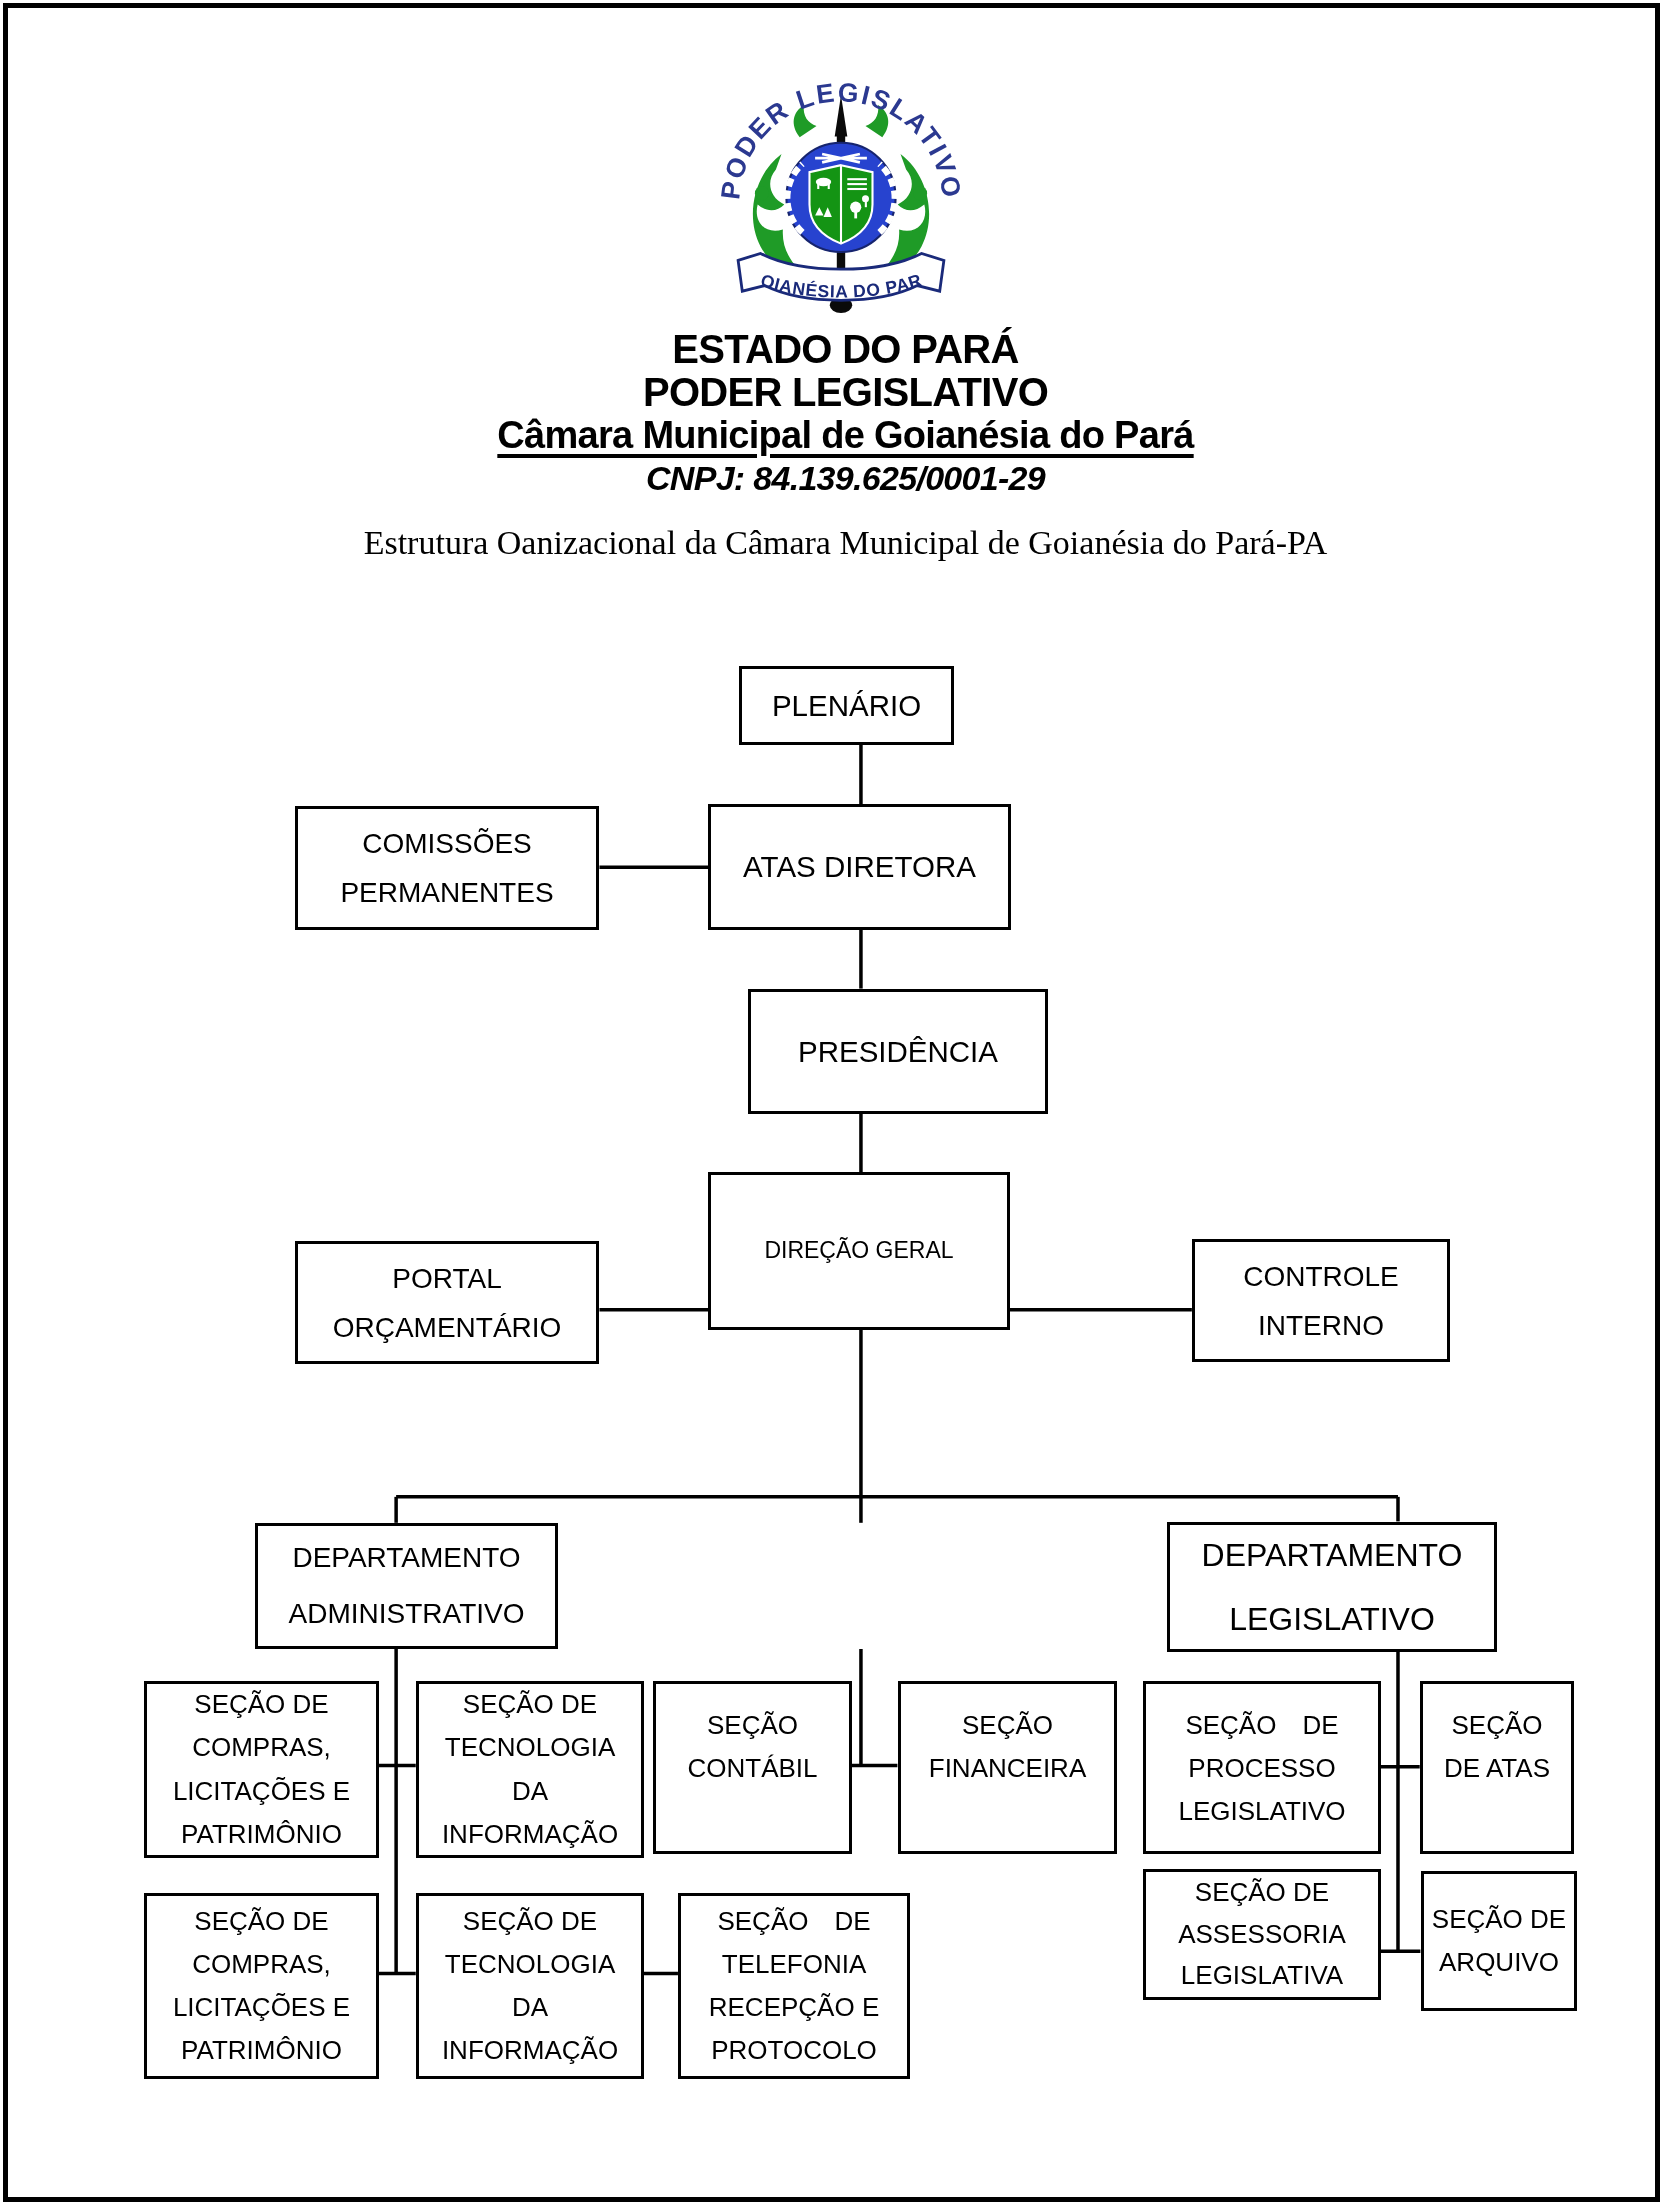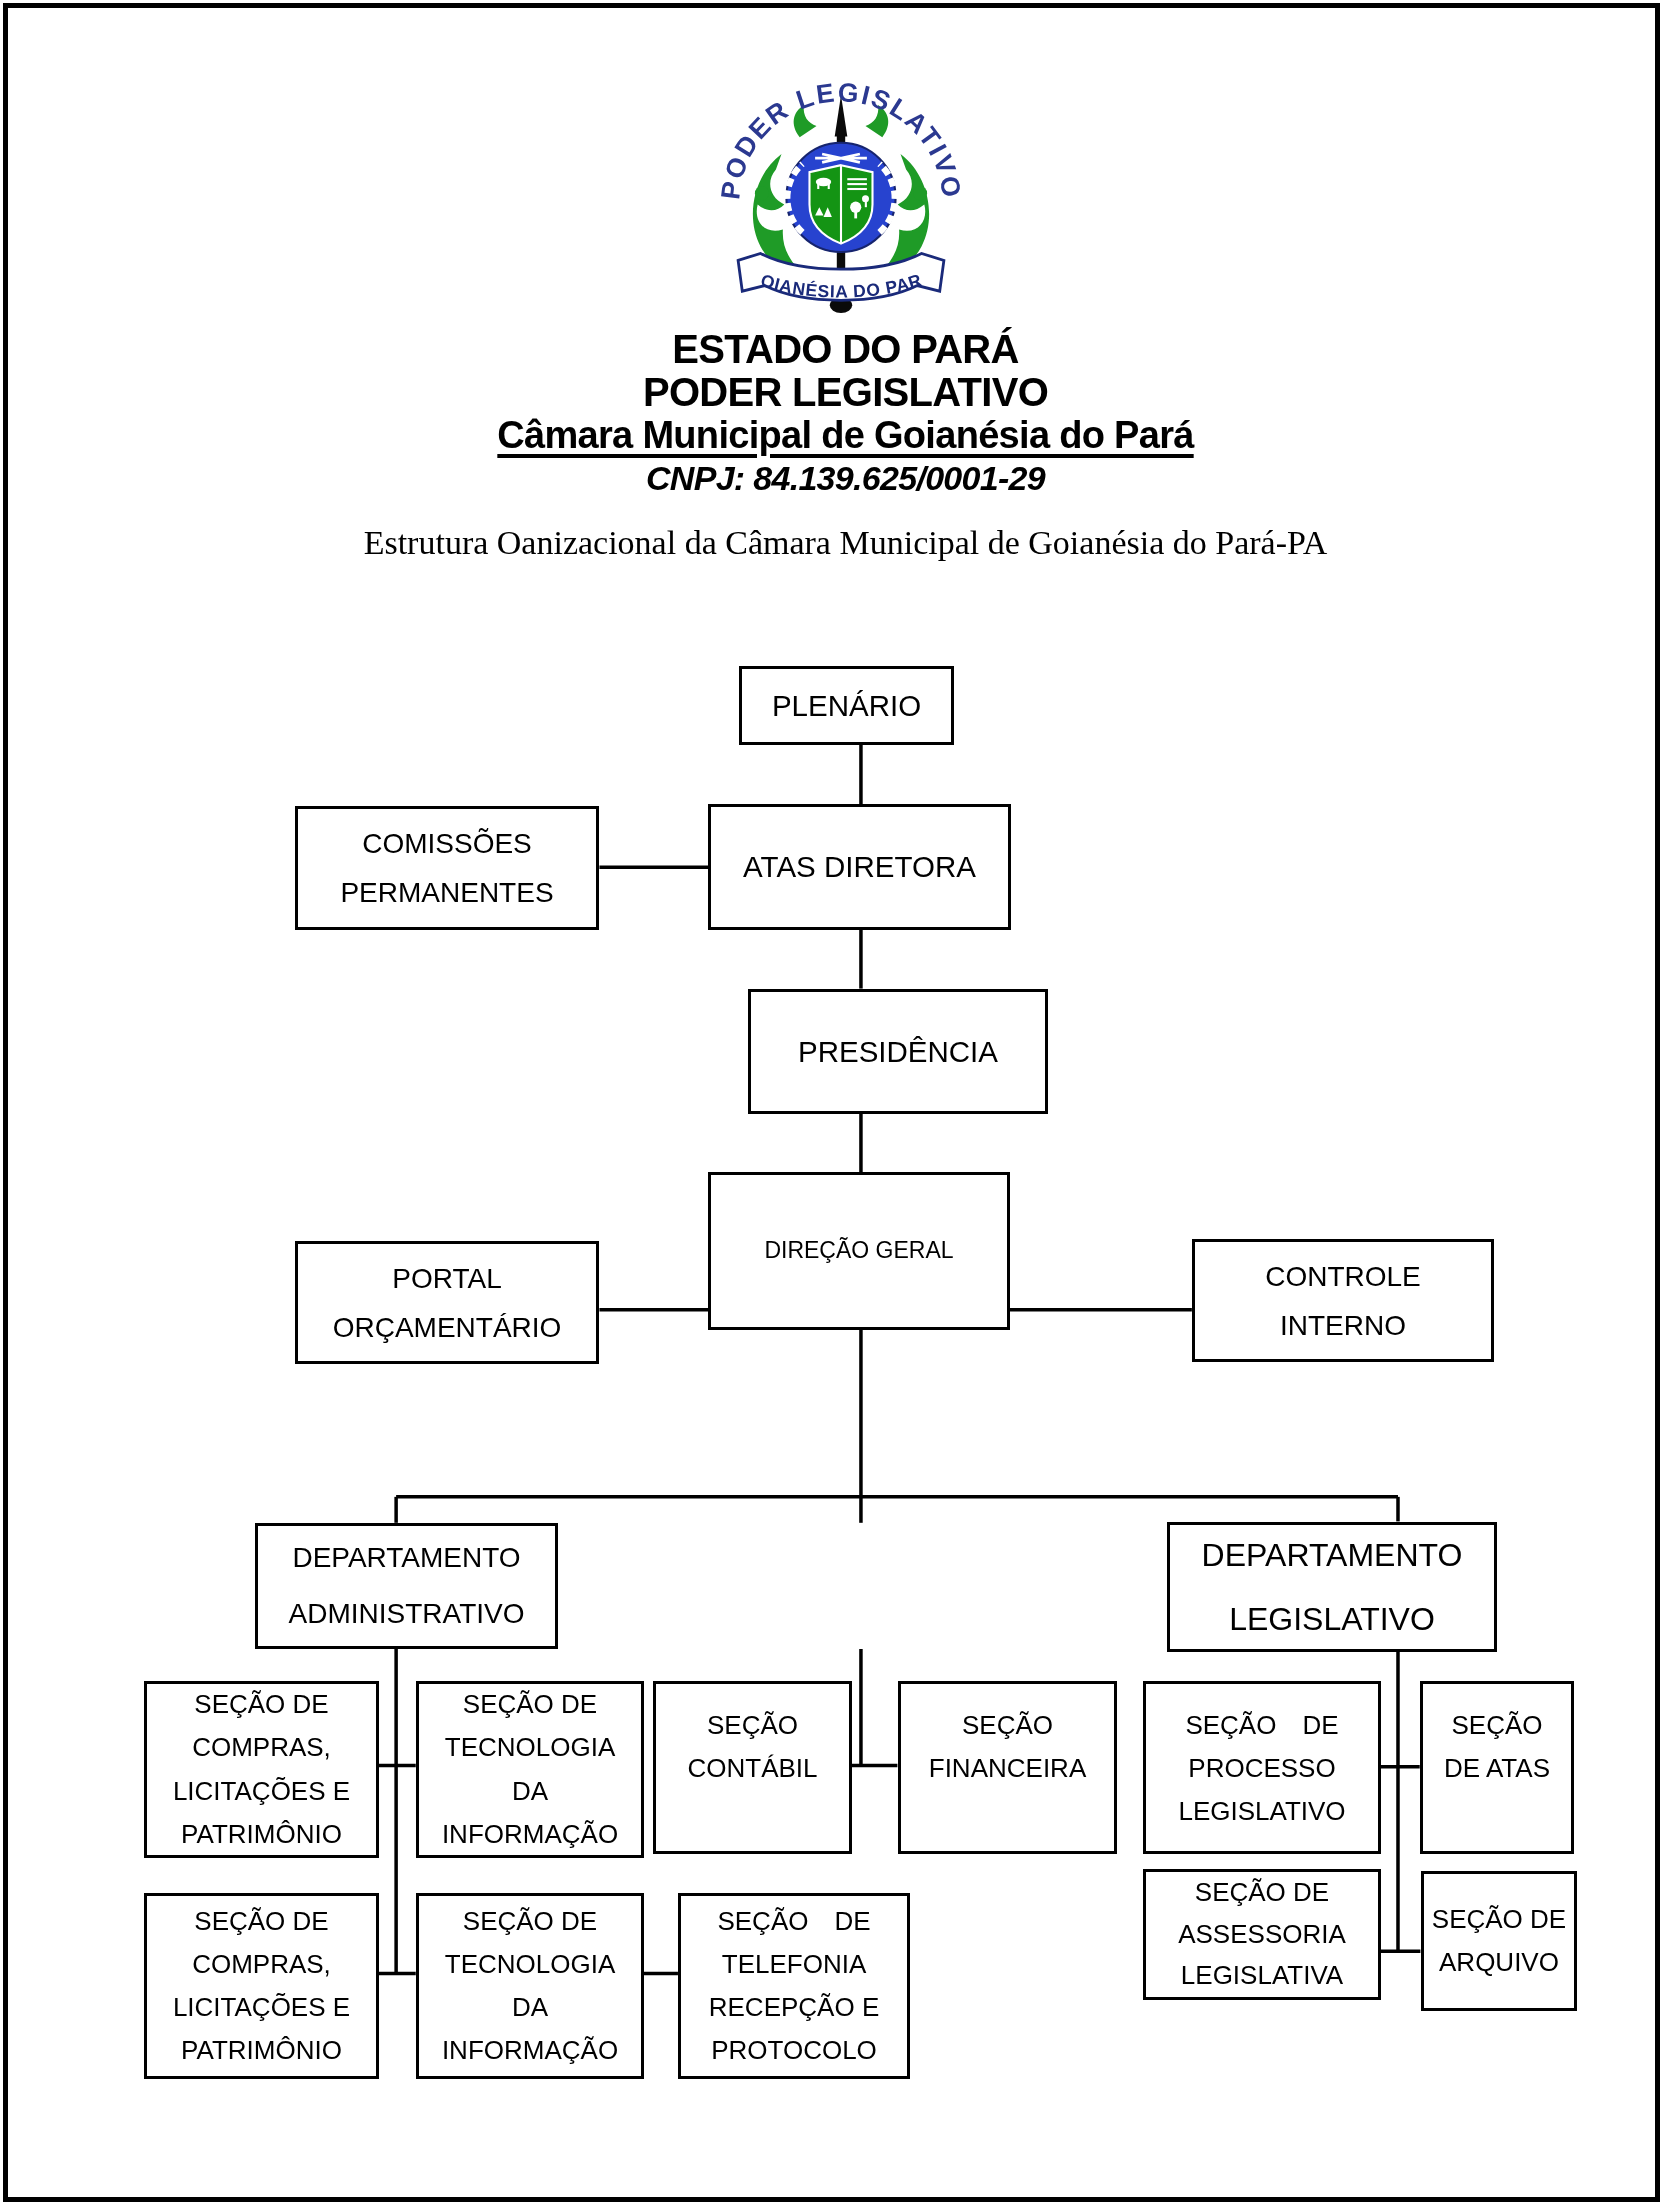--- a/index.html
+++ b/index.html
@@ -69,21 +69,21 @@
     line-height:1.66;
   }
   .box span{white-space:pre-line;display:block;}
   .box.top{align-items:flex-start;padding-top:19.6px;}
   #n-plenario     {left:739px;top:666px; width:215px;height:79px;font-size:29.5px;line-height:1.2;}
   #n-comissoes    {left:295px; top:806px;width:304px;height:124px;font-size:28px;line-height:1.75;}
   #n-mesa         {left:708px;top:804px;width:303px;height:126px;font-size:29.5px;line-height:1.2;}
   #n-presidencia  {left:748px;top:989px;width:300px;height:125px;font-size:29.5px;line-height:1.2;}
   #n-direcao      {left:708px;top:1172px;width:302px;height:158px;font-size:23px;line-height:1.2;}
   #n-portal       {left:295px; top:1241px;width:304px;height:123px;font-size:28px;line-height:1.75;}
-  #n-controle     {left:1192px;top:1239px;width:302px;height:123px;font-size:28px;line-height:1.75;}
+  #n-controle     {left:1192px;top:1239px;width:258px;height:123px;font-size:28px;line-height:1.75;}
   #n-dept-adm     {left:255px; top:1523px;width:303px;height:126px;font-size:28px;line-height:2.0;}
   #n-dept-cont    {left:621px; top:1523px;width:484px;height:126px;font-size:28px;line-height:2.0;}
   #n-dept-leg     {left:1167px;top:1522px;width:330px;height:130px;font-size:32px;line-height:2.0;}
   #n-sec-compras-1{left:144px; top:1681px;width:235px;height:177px;}
   #n-sec-tec-1    {left:416px; top:1681px;width:228px;height:177px;}
   #n-sec-contabil {left:653px; top:1681px;width:199px;height:173px;}
   #n-sec-financeira{left:898px;top:1681px;width:219px;height:173px;}
   #n-sec-processo {left:1143px;top:1681px;width:238px;height:173px;}
   #n-sec-atas     {left:1420px;top:1681px;width:154px;height:173px;}
   #n-sec-compras-2{left:144px; top:1893px;width:235px;height:186px;}

